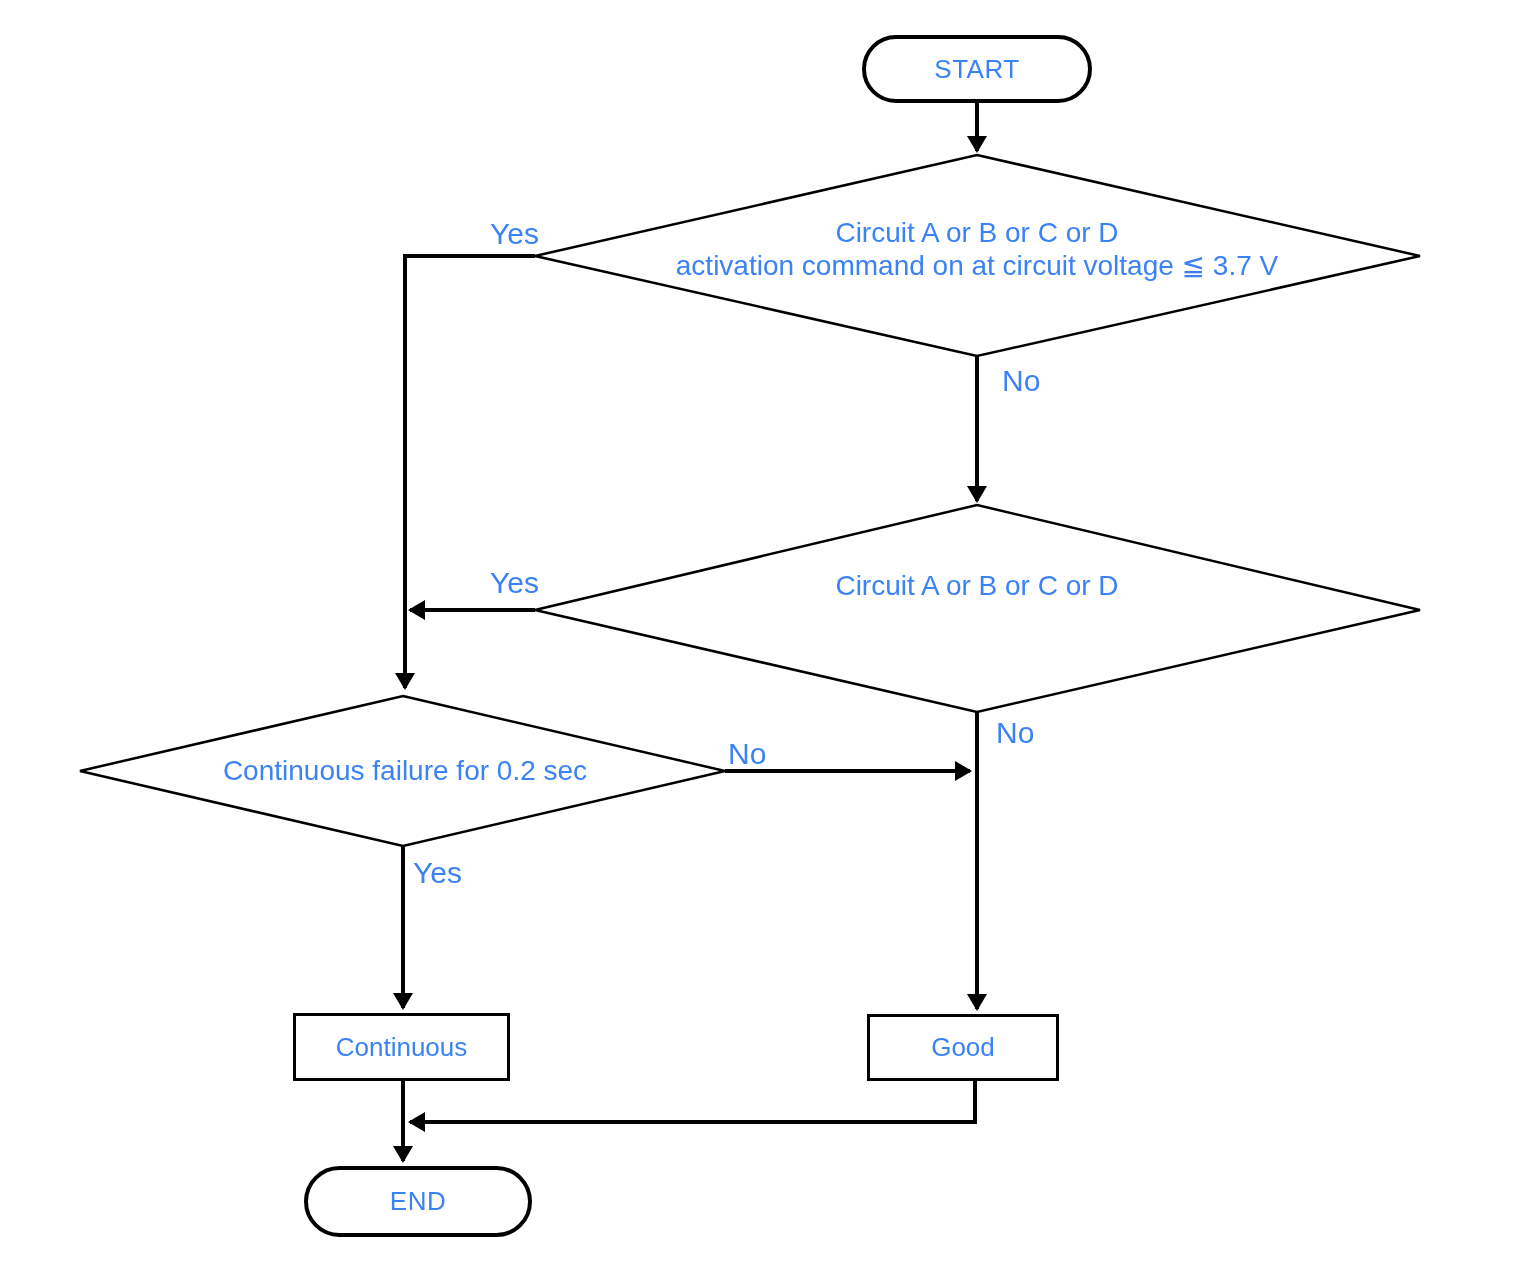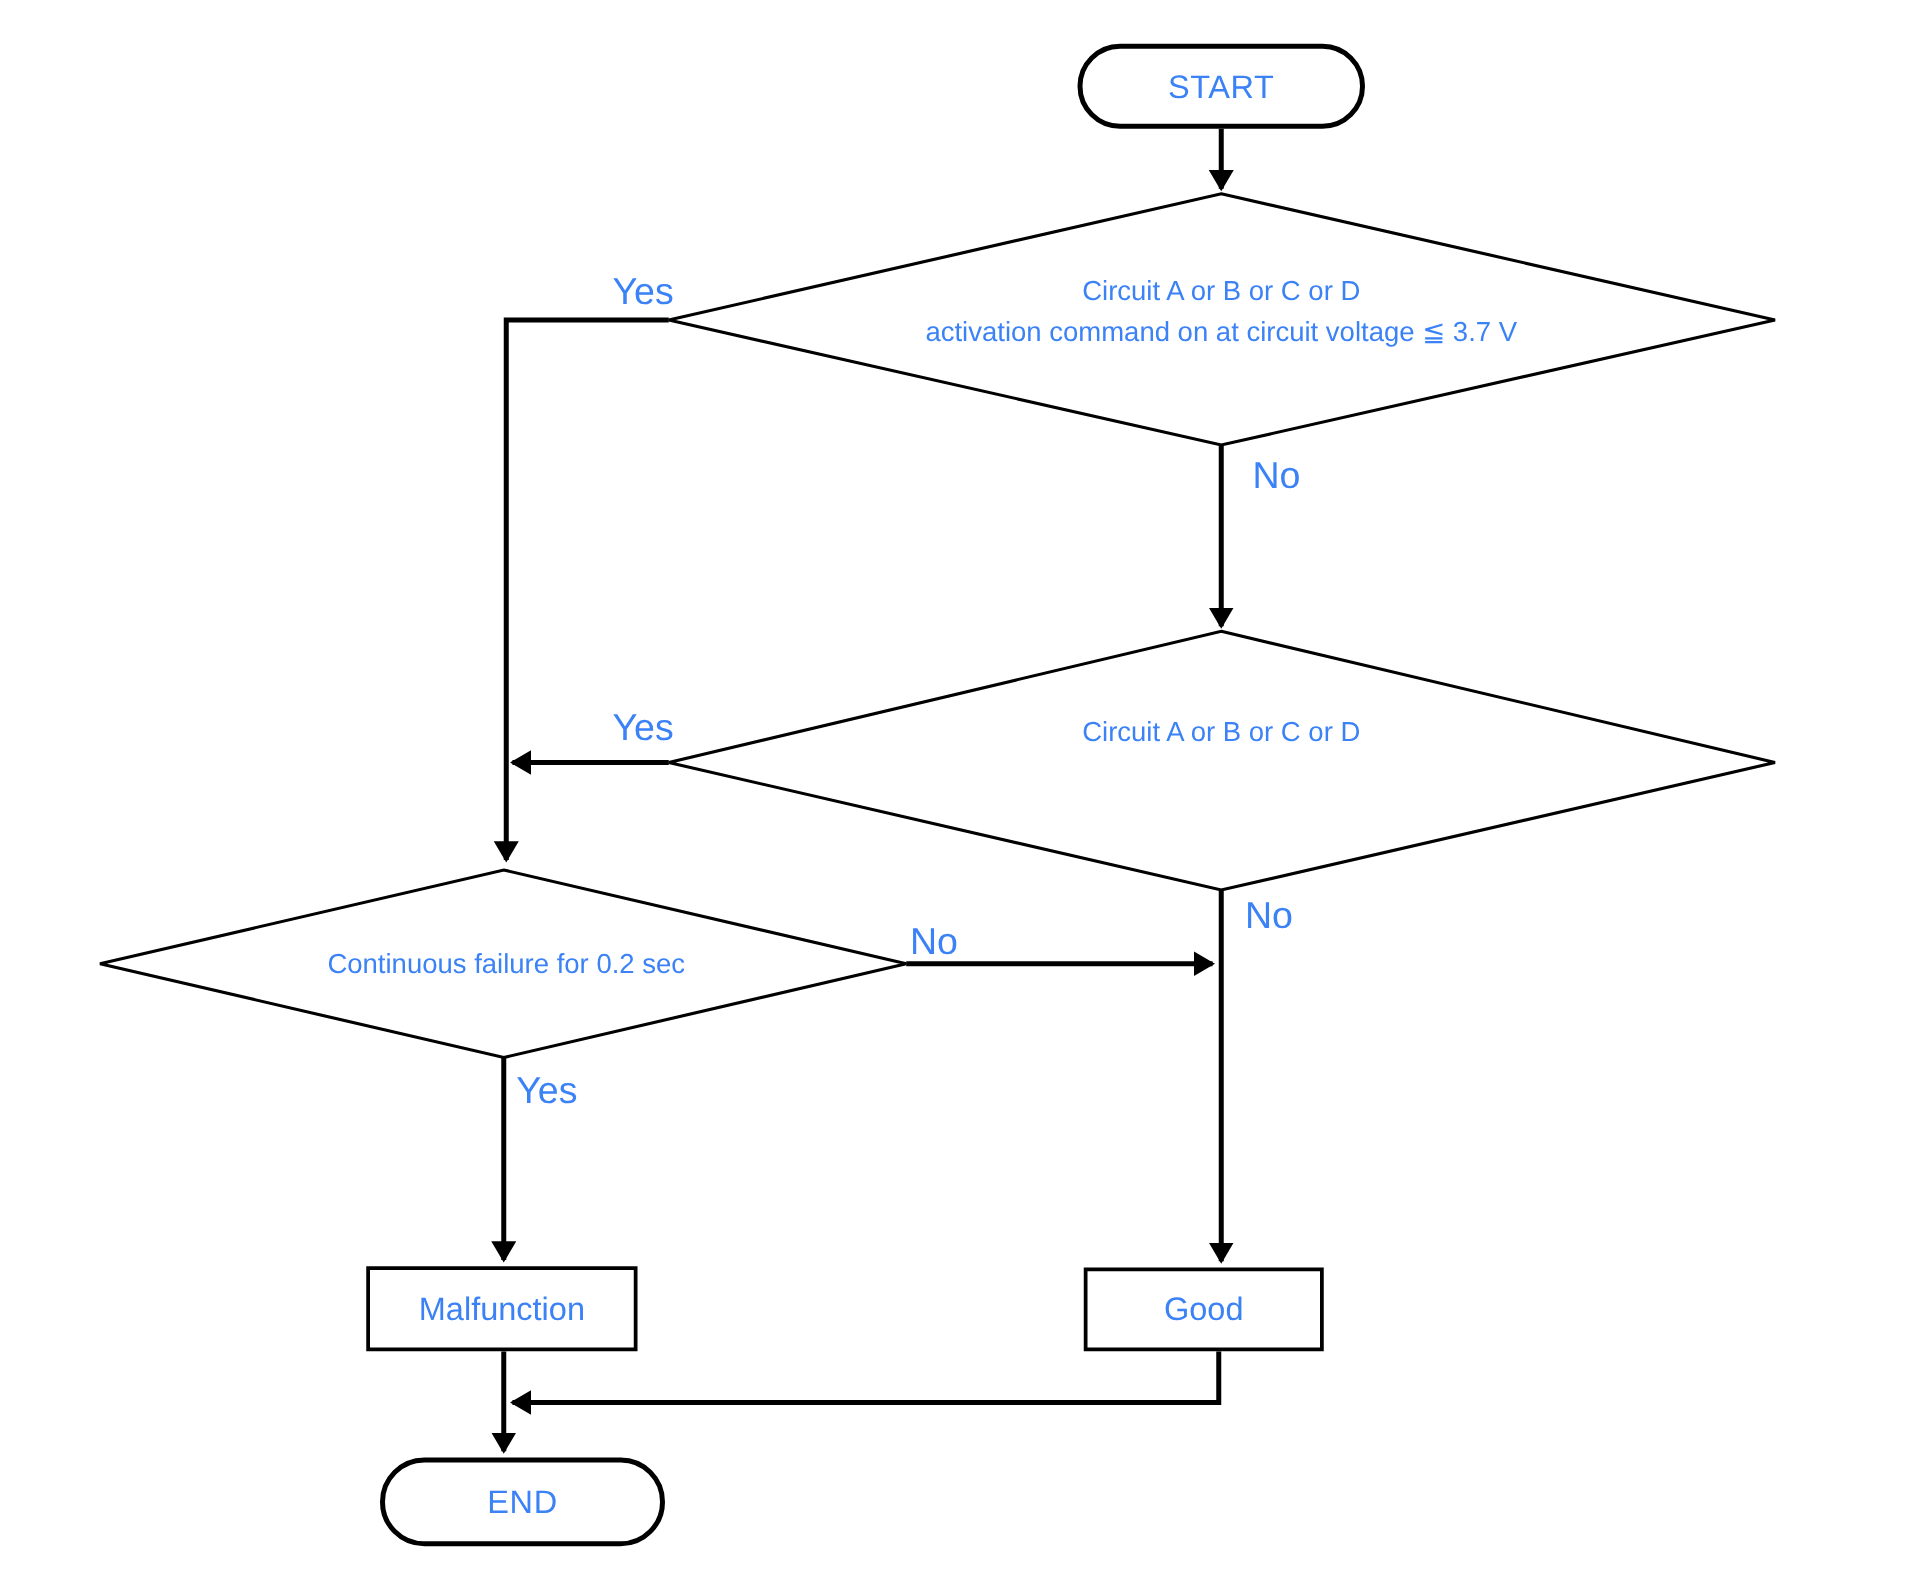--- a/index.html
+++ b/index.html
@@ -50,21 +50,21 @@
     box-sizing: border-box;
     border: 3px solid #000000;
     background: #ffffff;
     display: flex;
     align-items: center;
     justify-content: center;
     font-size: 26px;
   }
   .node-text {
     position: absolute;
-    font-size: 22px;
+    font-size: 28px;
     line-height: 33px;
     text-align: center;
     white-space: nowrap;
   }
   .edge-label {
     position: absolute;
     font-size: 30px;
     line-height: 27px;
     white-space: nowrap;
   }
@@ -94,21 +94,21 @@
     <polygon class="diamond" points="977,155 1420,256 977,356 535,256"></polygon>
     <polygon class="diamond" points="977,505 1420,610 977,712 535,610"></polygon>
     <polygon class="diamond" points="403,696 725,771 403,846 80,771"></polygon>
   </svg>
 
   <div class="stadium" style="left:862px; top:35px; width:230px; height:68px; border-radius:34px;">
     <span>START</span>
   </div>
 
   <div class="rect-node" style="left:293px; top:1013px; width:217px; height:68px;">
-    <span>Malfunction</span>
+    <span>Continuous</span>
   </div>
 
   <div class="rect-node" style="left:867px; top:1014px; width:192px; height:67px;">
     <span>Good</span>
   </div>
 
   <div class="stadium" style="left:304px; top:1166px; width:228px; height:71px; border-radius:36px;">
     <span>END</span>
   </div>
 

